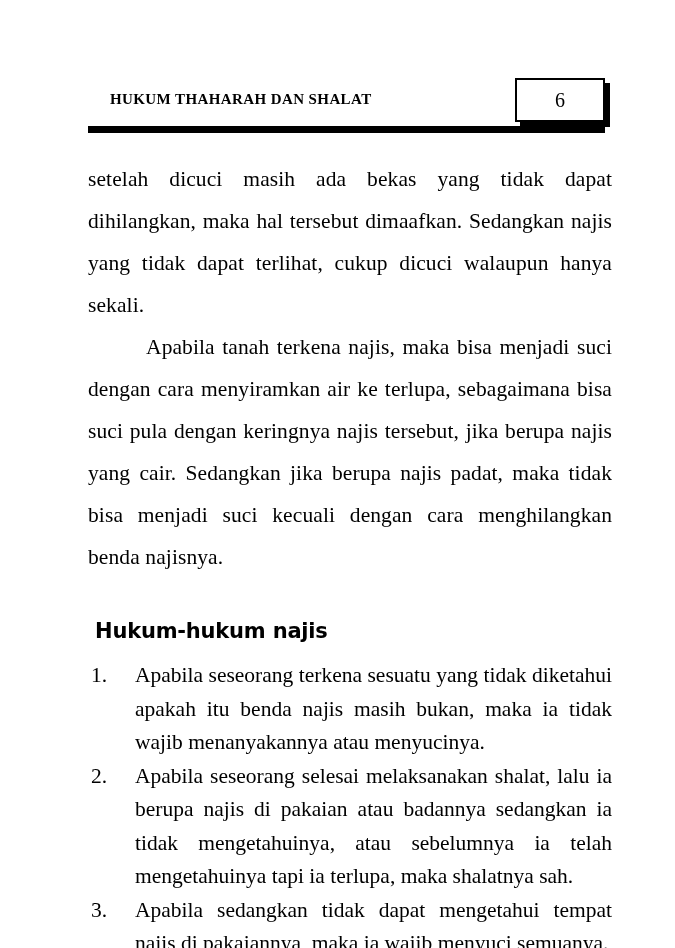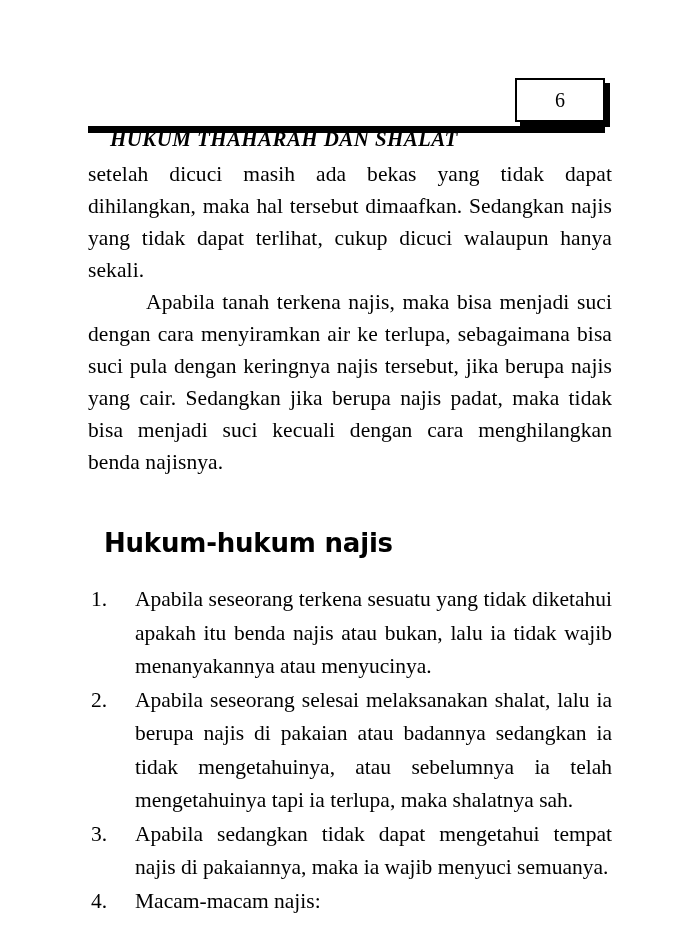--- a/index.html
+++ b/index.html
@@ -28,26 +28,24 @@
     top: 78px;
     left: 88px;
     right: 70px;
     height: 60px;
   }
   .header-title {
     position: absolute;
     left: 22px;
     top: 13px;
     font-family: "Liberation Serif", serif;
-    font-style: italic;
     font-weight: bold;
-    font-size: 21px;
+    font-size: 15px;
     letter-spacing: 0.4px;
     white-space: nowrap;
-    margin-top: 36px;
   }
   .page-number-box {
     position: absolute;
     right: 0px;
     top: 0px;
     width: 86px;
     height: 40px;
     border: 2.5px solid #000;
     background: #fff;
     box-shadow: 5px 5px 0 0 #000;
@@ -73,33 +71,33 @@
   
   .content {
     position: absolute;
     top: 158px;
     left: 88px;
     width: 524px;
   }
   p.para {
     margin: 0;
     font-size: 21.5px;
-    line-height: 32px;
+    line-height: 42px;
     text-align: justify;
     text-justify: inter-word;
     letter-spacing: 0.1px;
   }
   p.para.indent {
     text-indent: 58px;
   }
   h2.section-heading {
-    margin: 16px;
+    margin: 7px;
     font-family: "DejaVu Sans", sans-serif;
     font-weight: bold;
-    font-size: 26px;
+    font-size: 21px;
     letter-spacing: -0.2px;
   }
   .spacer-before-heading { height: 34px; }
   .spacer-after-heading { height: 9px; }
 
   ol.numbered {
     margin: 0;
     padding: 0;
     list-style: none;
   }
@@ -148,21 +146,21 @@
 
     <div class="spacer-before-heading"></div>
 
     <h2 class="section-heading">Hukum-hukum najis</h2>
 
     <div class="spacer-after-heading"></div>
 
     <ol class="numbered">
       <li>
         <span class="marker">1.</span>
-        <span class="li-text">Apabila seseorang terkena sesuatu yang tidak diketahui apakah itu benda najis atau bukan, lalu ia tidak wajib menanyakannya atau menyucinya.</span>
+        <span class="li-text">Apabila seseorang terkena sesuatu yang tidak diketahui apakah itu benda najis masih bukan, maka ia tidak wajib menanyakannya atau menyucinya.</span>
       </li>
       <li>
         <span class="marker">2.</span>
         <span class="li-text">Apabila seseorang selesai melaksanakan shalat, lalu ia berupa najis di pakaian atau badannya sedangkan ia tidak mengetahuinya, atau sebelumnya ia telah mengetahuinya tapi ia terlupa, maka shalatnya sah.</span>
       </li>
       <li>
         <span class="marker">3.</span>
         <span class="li-text">Apabila sedangkan tidak dapat mengetahui tempat najis di pakaiannya, maka ia wajib menyuci semuanya.</span>
       </li>
       <li class="last">

